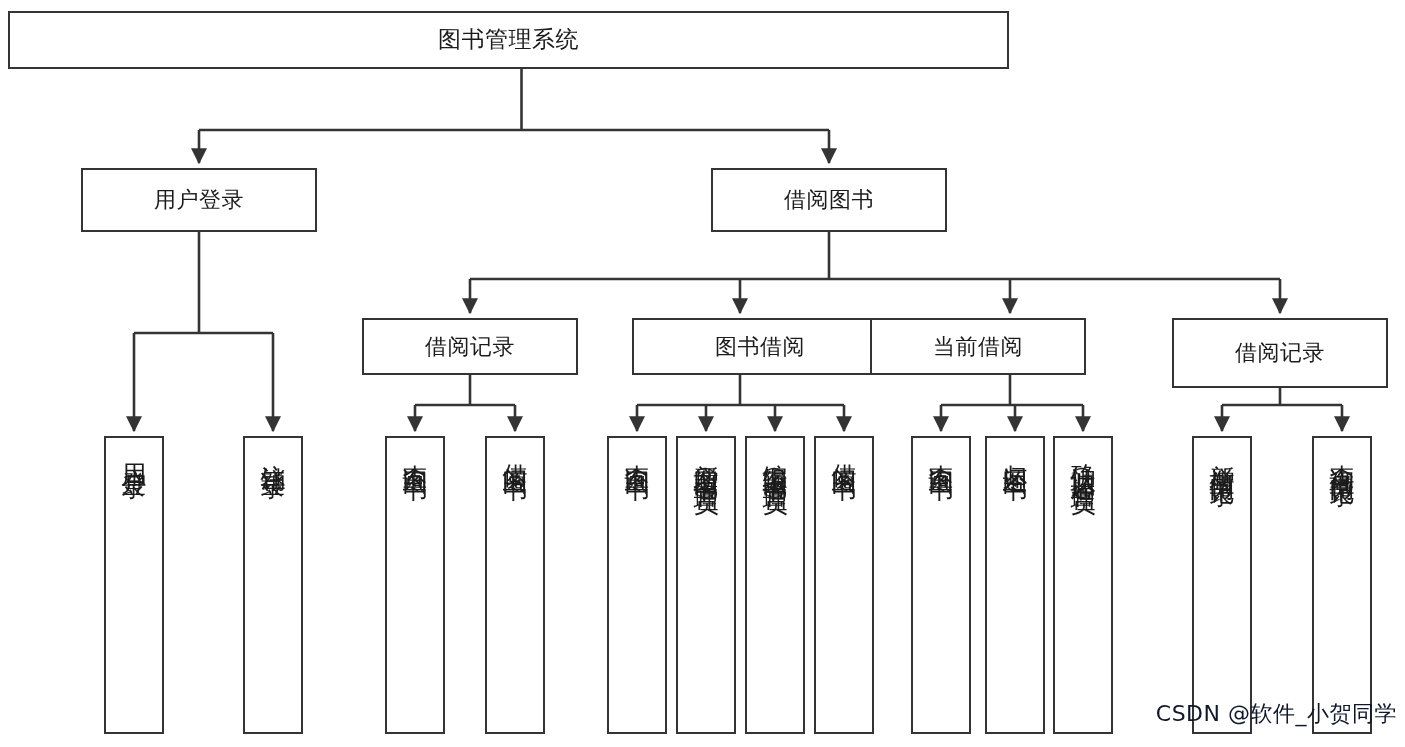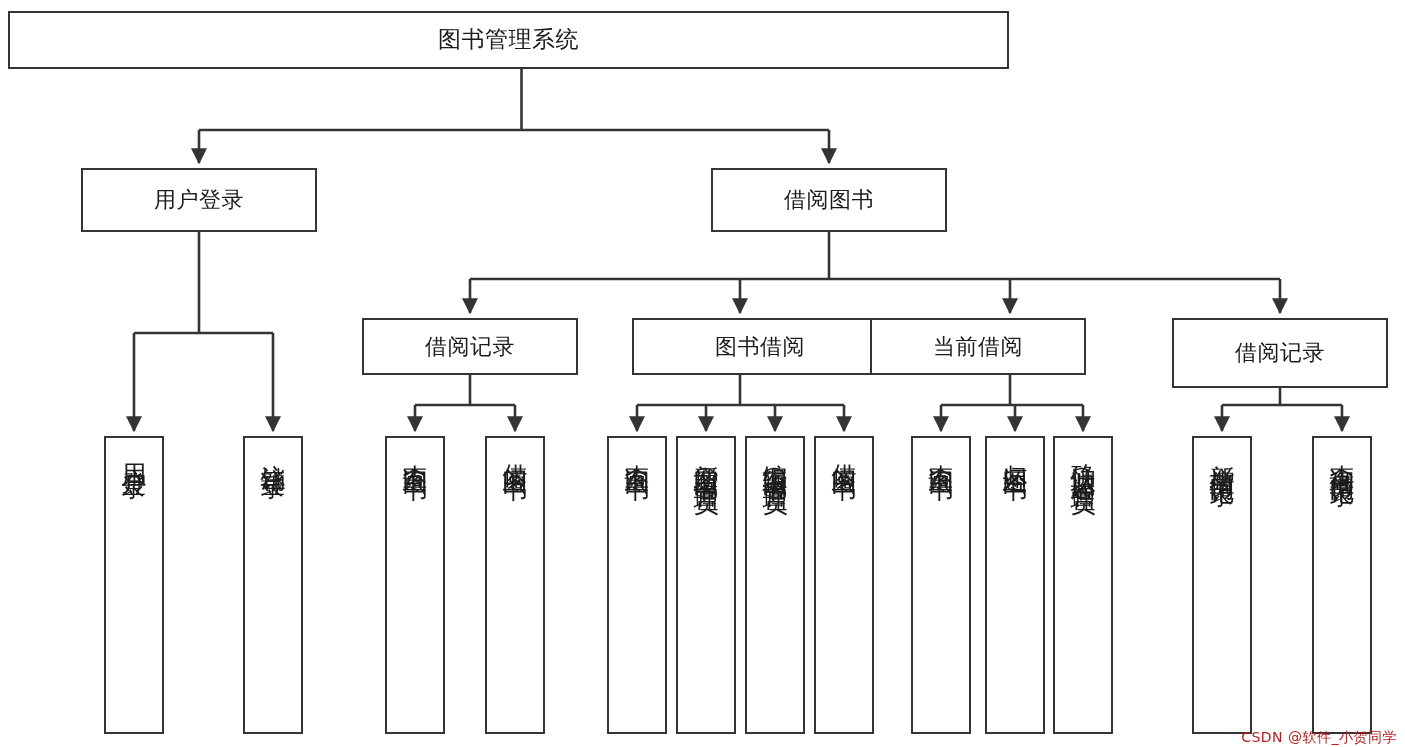--- a/index.html
+++ b/index.html
@@ -61,23 +61,23 @@
     writing-mode: vertical-rl;
     text-orientation: upright;
     font-size: 25px;
     line-height: 1;
     letter-spacing: 4px;
     white-space: nowrap;
   }
   .watermark {
     position: absolute;
     right: 8px;
-    bottom: 0;
-    font-size: 14px;
-    color: #b91c1c;
+    bottom: 18px;
+    font-size: 22px;
+    color: #0f172a;
     letter-spacing: 0.5px;
     white-space: nowrap;
     user-select: none;
   }
 </style>
 </head>
 <body>
 
 <div id="canvas">
 

